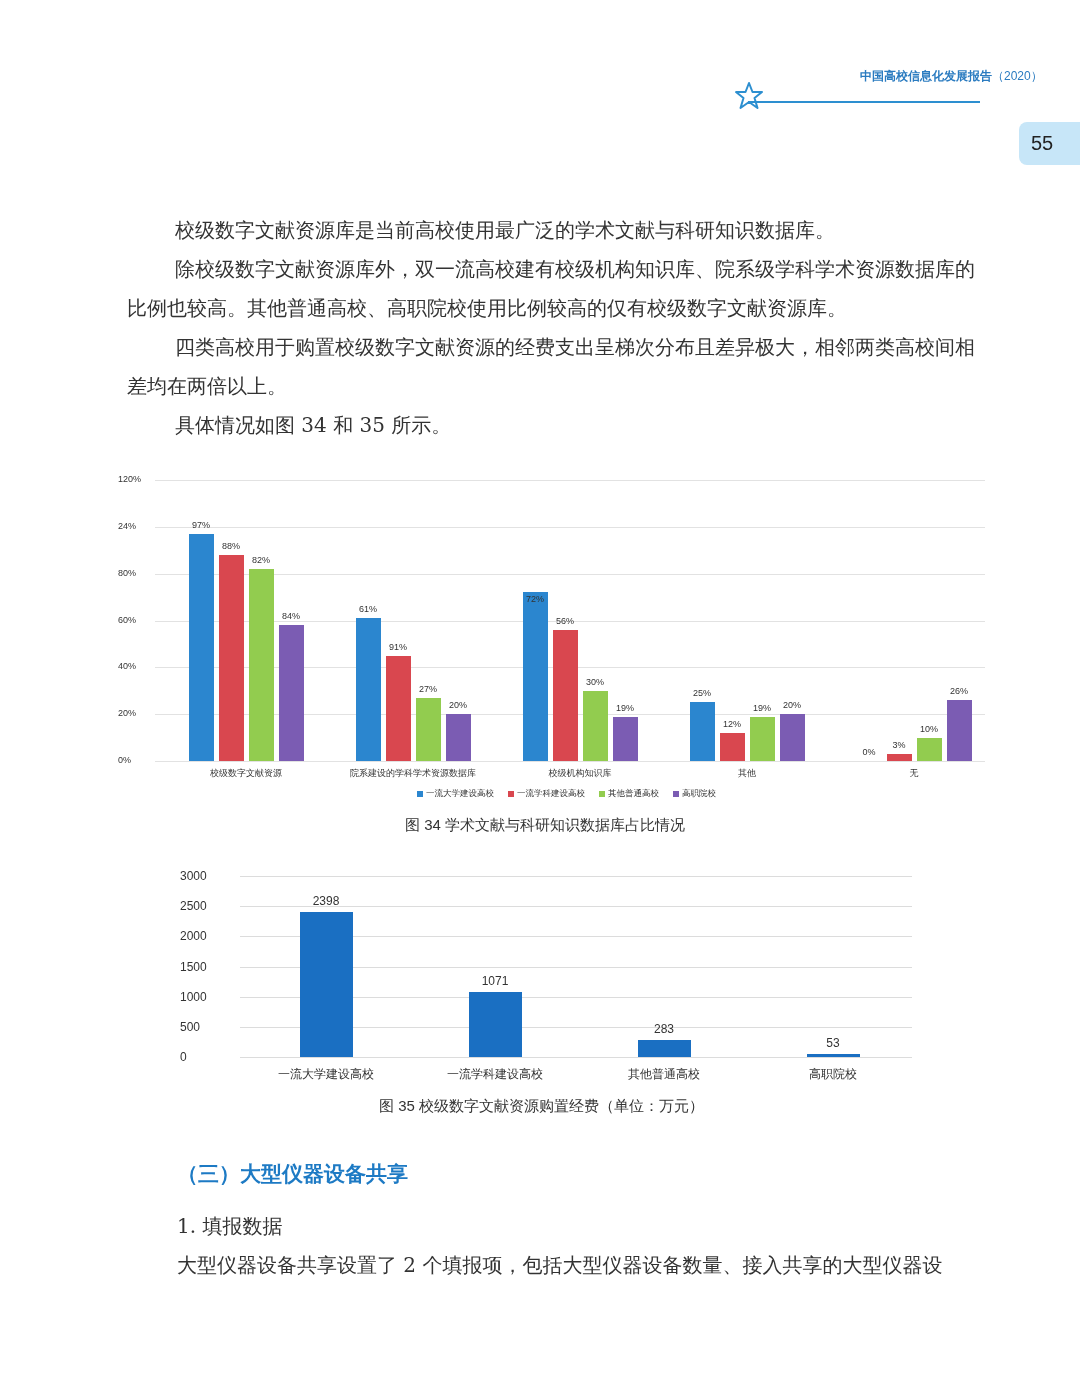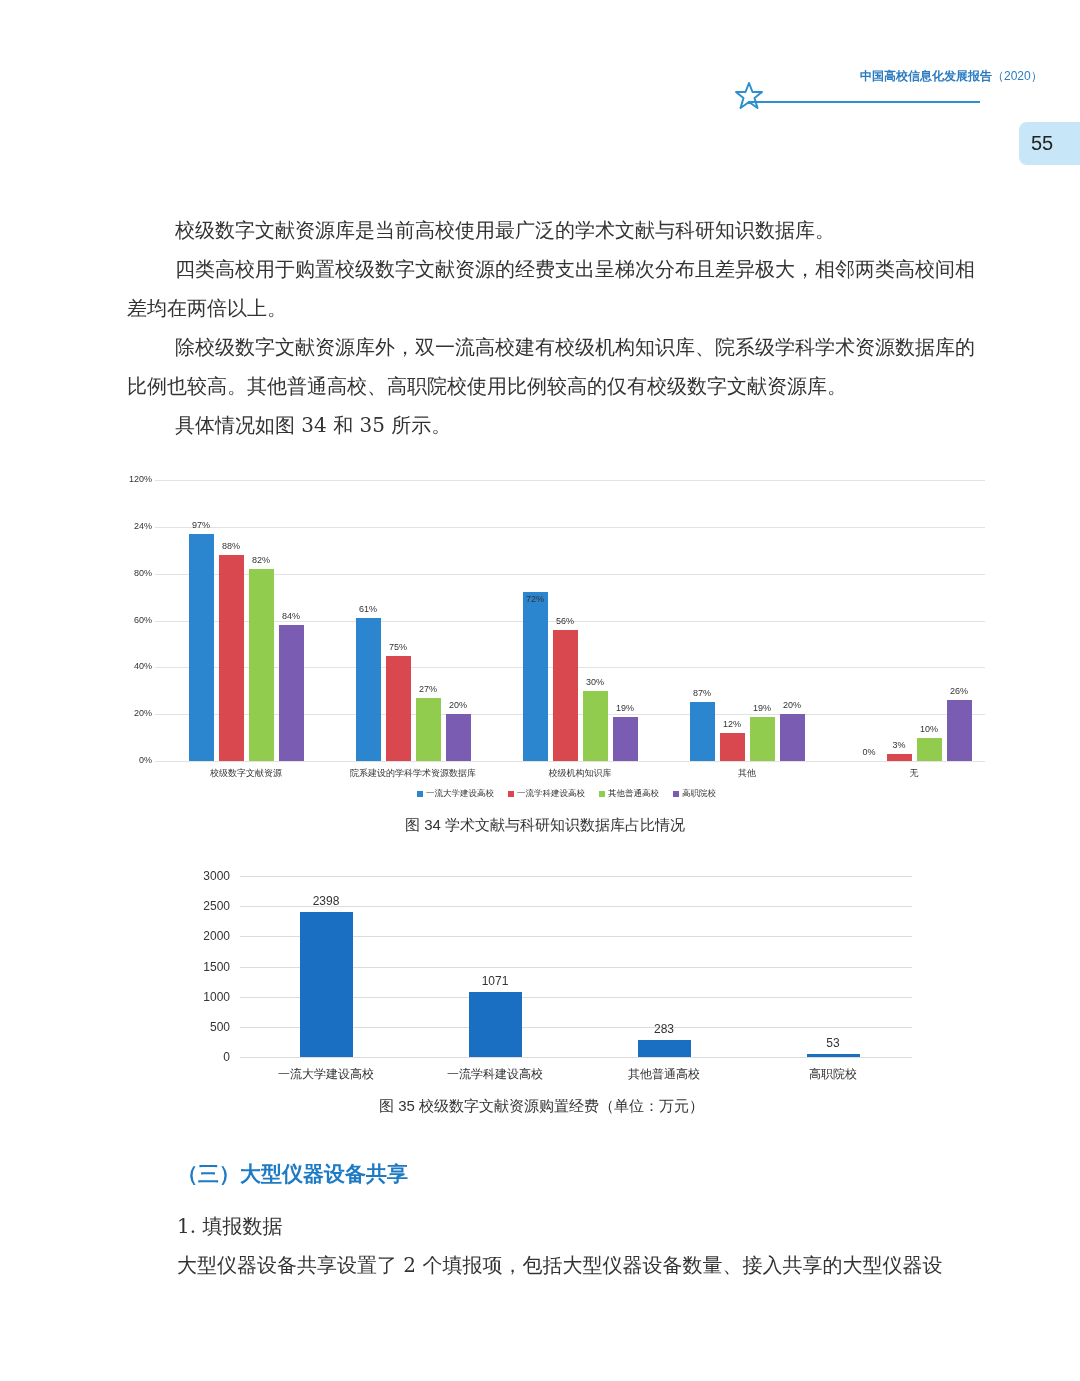--- a/index.html
+++ b/index.html
@@ -10,21 +10,21 @@
   .hdr-line { left:748px; top:101px; width:232px; height:2px; background:#2d8fd0; }
   .hdr-title { left:816px; top:68px; font-size:12px; color:#2a7bc0; font-weight:bold; white-space:nowrap;margin-left:44px; }
   .hdr-year { font-weight:normal; color:#2a7bc0; }
   .page-tab { left:1019px; top:122px; width:70px; height:43px; background:#c7e6f8; border-radius:8px 0 0 8px; }
   .page-num { left:1031px; top:132px; font-size:20px; color:#222; }
   
   .para { font-family:"DejaVu Serif", "Liberation Serif", serif; font-size:20px; color:#333; line-height:39px; left:127px; width:860px; }
   .para p { margin:0; }
   .indent { text-indent:48px; }
   .gridline { position:absolute; height:1px; background:#e2e2e2; }
-  .ytick { position:absolute; font-size:9px; color:#333; text-align:right; width:34px; }
+  .ytick { position:absolute; font-size:9px; color:#333; text-align:left; width:34px; }
   .bar { position:absolute; }
   .blabel { position:absolute; font-size:9px; color:#333; text-align:center; width:40px; }
   .xlabel { position:absolute; font-size:9px; color:#333; text-align:center; width:160px; }
   .legend { position:absolute; font-size:8.5px; color:#333; display:flex; gap:14px; white-space:nowrap; }
   .legend-item { display:flex; align-items:center; gap:3px; }
   .legend-sw { width:6px; height:6px; display:inline-block; }
   .caption { position:absolute; font-size:15px; color:#333; white-space:nowrap; }
   .section-title { left:177px; top:1160px; font-size:21px; color:#1d7ac4; font-weight:bold; }
   .sub-title { left:177px; top:1213px; font-family:"DejaVu Serif", serif; font-size:20px; color:#333; }
   .last-para { left:177px; top:1252px; font-family:"DejaVu Serif", serif; font-size:20px; color:#333; white-space:nowrap; }
@@ -37,22 +37,22 @@
       <polygon points="16,3 19.5,12 29,12 21.5,18 24.5,28 16,22 7.5,28 10.5,18 3,12 12.5,12" fill="none" stroke="#2d8fd0" stroke-width="2" stroke-linejoin="round"></polygon>
     </svg>
 </div>
 <div class="abs hdr-line"></div>
 <div class="abs hdr-title"><span>中国高校信息化发展报告</span><span class="hdr-year">（2020）</span></div>
 <div class="abs page-tab"></div>
 <div class="abs page-num">55</div>
 
 <div class="abs para" style="top:211px;">
   <p class="indent">校级数字文献资源库是当前高校使用最广泛的学术文献与科研知识数据库。</p>
+  <p class="indent">除校级数字文献资源库外，双一流高校建有校级机构知识库、院系级学科学术资源数据库的比例也较高。其他普通高校、高职院校使用比例较高的仅有校级数字文献资源库。</p>
   <p class="indent">四类高校用于购置校级数字文献资源的经费支出呈梯次分布且差异极大，相邻两类高校间相差均在两倍以上。</p>
-  <p class="indent">除校级数字文献资源库外，双一流高校建有校级机构知识库、院系级学科学术资源数据库的比例也较高。其他普通高校、高职院校使用比例较高的仅有校级数字文献资源库。</p>
   <p class="indent">具体情况如图 34 和 35 所示。</p>
 </div>
 
 <div id="fig34" class="abs" style="left:0;top:0;width:1080px;height:850px;">
     <div class="gridline" style="left:155px;top:480px;width:830px;"></div>
     <div class="ytick" style="left:118px;top:474px;">120%</div>
     <div class="gridline" style="left:155px;top:526.8333333333333px;width:830px;"></div>
     <div class="ytick" style="left:118px;top:520.8333333333333px;">24%</div>
     <div class="gridline" style="left:155px;top:573.6666666666666px;width:830px;"></div>
     <div class="ytick" style="left:118px;top:567.6666666666666px;">80%</div>
@@ -69,37 +69,37 @@
     <div class="bar" style="left:218.5px;top:554.9333333333334px;width:25px;height:206.06666666666666px;background:#d9474f;"></div>
     <div class="blabel" style="left:211px;top:540.9333333333334px;">88%</div>
     <div class="bar" style="left:248.5px;top:568.9833333333333px;width:25px;height:192.01666666666668px;background:#92cc4f;"></div>
     <div class="blabel" style="left:241px;top:554.9833333333333px;">82%</div>
     <div class="bar" style="left:278.5px;top:625.1833333333334px;width:25px;height:135.81666666666666px;background:#7b5cb3;"></div>
     <div class="blabel" style="left:271px;top:611.1833333333334px;">84%</div>
     <div class="xlabel" style="left:166px;top:767px;">校级数字文献资源</div>
     <div class="bar" style="left:355.5px;top:618.1583333333333px;width:25px;height:142.84166666666667px;background:#2b86cf;"></div>
     <div class="blabel" style="left:348px;top:604.1583333333333px;">61%</div>
     <div class="bar" style="left:385.5px;top:655.625px;width:25px;height:105.375px;background:#d9474f;"></div>
-    <div class="blabel" style="left:378px;top:641.625px;">75%</div>
+    <div class="blabel" style="left:378px;top:641.625px;">91%</div>
     <div class="bar" style="left:415.5px;top:697.775px;width:25px;height:63.225px;background:#92cc4f;"></div>
     <div class="blabel" style="left:408px;top:683.775px;">27%</div>
     <div class="bar" style="left:445.5px;top:714.1666666666666px;width:25px;height:46.833333333333336px;background:#7b5cb3;"></div>
     <div class="blabel" style="left:438px;top:700.1666666666666px;">20%</div>
     <div class="xlabel" style="left:333px;top:767px;font-family:Liberation Mono, monospace;">院系建设的学科学术资源数据库</div>
     <div class="bar" style="left:522.5px;top:592.4px;width:25px;height:168.60000000000002px;background:#2b86cf;"></div>
     <div class="blabel" style="left:515px;top:578.4px;margin-top:16px;">72%</div>
     <div class="bar" style="left:552.5px;top:629.8666666666667px;width:25px;height:131.13333333333333px;background:#d9474f;"></div>
     <div class="blabel" style="left:545px;top:615.8666666666667px;">56%</div>
     <div class="bar" style="left:582.5px;top:690.75px;width:25px;height:70.25px;background:#92cc4f;"></div>
     <div class="blabel" style="left:575px;top:676.75px;">30%</div>
     <div class="bar" style="left:612.5px;top:716.5083333333333px;width:25px;height:44.49166666666667px;background:#7b5cb3;"></div>
     <div class="blabel" style="left:605px;top:702.5083333333333px;">19%</div>
     <div class="xlabel" style="left:500px;top:767px;">校级机构知识库</div>
     <div class="bar" style="left:689.5px;top:702.4583333333334px;width:25px;height:58.54166666666667px;background:#2b86cf;"></div>
-    <div class="blabel" style="left:682px;top:688.4583333333334px;">87%</div>
+    <div class="blabel" style="left:682px;top:688.4583333333334px;">25%</div>
     <div class="bar" style="left:719.5px;top:732.9px;width:25px;height:28.1px;background:#d9474f;"></div>
     <div class="blabel" style="left:712px;top:718.9px;">12%</div>
     <div class="bar" style="left:749.5px;top:716.5083333333333px;width:25px;height:44.49166666666667px;background:#92cc4f;"></div>
     <div class="blabel" style="left:742px;top:702.5083333333333px;">19%</div>
     <div class="bar" style="left:779.5px;top:714.1666666666666px;width:25px;height:46.833333333333336px;background:#7b5cb3;"></div>
     <div class="blabel" style="left:772px;top:700.1666666666666px;">20%</div>
     <div class="xlabel" style="left:667px;top:767px;">其他</div>
     <div class="blabel" style="left:849px;top:747px;">0%</div>
     <div class="bar" style="left:886.5px;top:753.975px;width:25px;height:7.025px;background:#d9474f;"></div>
     <div class="blabel" style="left:879px;top:739.975px;">3%</div>

